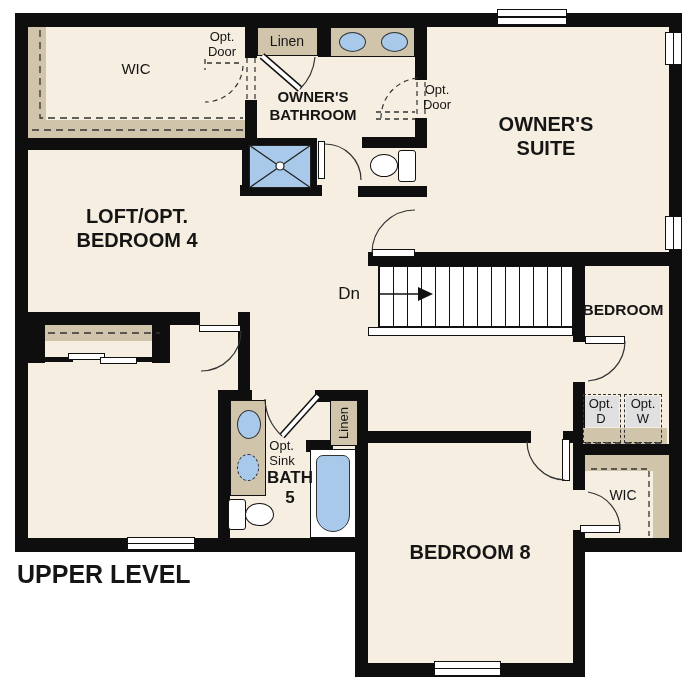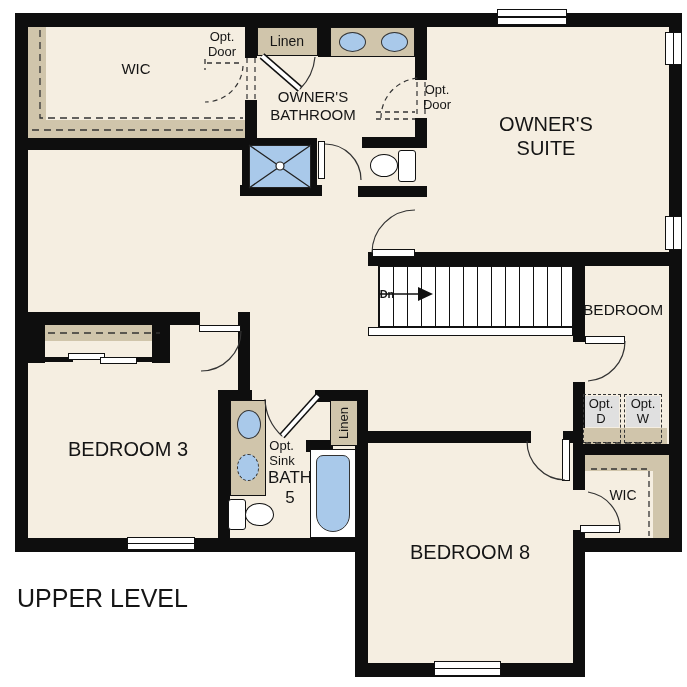--- a/index.html
+++ b/index.html
@@ -3,21 +3,21 @@
 <meta charset="utf-8">
 <style>
   html,body{margin:0;padding:0;background:#fff;font-family:"Liberation Sans",sans-serif;}
   .canvas{position:relative;width:687px;height:687px;background:#fff;overflow:hidden;}
   .abs{position:absolute;}
   .floor{position:absolute;background:#f5eee1;}
   .wall{position:absolute;background:#0e0e0e;}
   .tan{position:absolute;background:#d0c5ab;}
   .tan-b{position:absolute;background:#d0c5ab;border:1.4px solid #111;box-sizing:border-box;}
   .lbl{position:absolute;color:#151515;white-space:pre-line;text-align:center;transform:translate(-50%,-50%);line-height:1.18;}
-  .bold{font-weight:normal;}
+  .bold{font-weight:bold;}
   .leaf{position:absolute;background:#fff;border:1.2px solid #111;box-sizing:border-box;}
   .window{position:absolute;background:#fff;border:1.5px solid #111;box-sizing:border-box;}
   .window-h::after{content:"";position:absolute;left:0;right:0;top:50%;height:1.4px;margin-top:-0.7px;background:#111;}
   .window-v::after{content:"";position:absolute;top:0;bottom:0;left:50%;width:1.4px;margin-left:-0.7px;background:#111;}
   .blue{background:#a9c9ea;border:1.4px solid #333;box-sizing:border-box;position:absolute;}
   .toilet-tank{position:absolute;background:#fff;border:1.6px solid #111;border-radius:3px;box-sizing:border-box;}
   .toilet-bowl{position:absolute;background:#fff;border:1.6px solid #111;border-radius:50%;box-sizing:border-box;}
   .stairs{position:absolute;background:repeating-linear-gradient(90deg,#111 0 1.5px,#ffffff 1.5px 14px);border:1.5px solid #111;box-sizing:border-box;}
   .rail{position:absolute;background:#fff;border:1.4px solid #111;box-sizing:border-box;}
   .appl-dash{position:absolute;border:1.4px dashed #333;box-sizing:border-box;}
@@ -167,29 +167,30 @@
   <div class="lbl" style="left:136px;top:69px;font-size:15px;">WIC</div>
   <div class="lbl" style="left:287px;top:41px;font-size:14px;">Linen</div>
   <div class="lbl" style="left:222px;top:44px;font-size:13px;">Opt.
 Door</div>
   <div class="lbl bold" style="left:313px;top:106px;font-size:15px;">OWNER'S
 BATHROOM</div>
   <div class="lbl" style="left:437px;top:97px;font-size:13px;">Opt.
 Door</div>
   <div class="lbl bold" style="left:546px;top:137px;font-size:20px;">OWNER'S
 SUITE</div>
-  <div class="lbl" style="left:387px;top:294px;font-size:11px;font-weight:bold;">Dn</div>
+  <div class="lbl bold" style="left:137px;top:229px;font-size:20px;">LOFT/OPT.
+BEDROOM 4</div>
+  <div class="lbl" style="left:349px;top:294px;font-size:17px;">Dn</div>
   <div class="lbl bold" style="left:623px;top:310px;font-size:15.5px;">BEDROOM</div>
   <div class="lbl" style="left:601px;top:411px;font-size:13px;">Opt.
 D</div>
   <div class="lbl" style="left:643px;top:411px;font-size:13px;">Opt.
 W</div>
-  <div class="lbl bold" style="left:128px;top:450px;font-size:20px;">BEDROOM 3</div>
   <div class="lbl" style="left:282px;top:453px;font-size:13px;text-align:left;">Opt.
 Sink</div>
   <div class="lbl bold" style="left:290px;top:488px;font-size:17px;">BATH
 5</div>
   <div class="lbl vert" style="left:344px;top:423px;font-size:13px;">Linen</div>
   <div class="lbl" style="left:623px;top:495px;font-size:14px;">WIC</div>
   <div class="lbl bold" style="left:470px;top:553px;font-size:20px;">BEDROOM 8</div>
-  <div class="lbl bold" style="left:17px;top:584px;font-size:25px;transform:none;text-align:left;">UPPER LEVEL</div>
+  <div class="lbl bold" style="left:17px;top:560px;font-size:25px;transform:none;text-align:left;">UPPER LEVEL</div>
 
 </div>
 
 </body></html>

